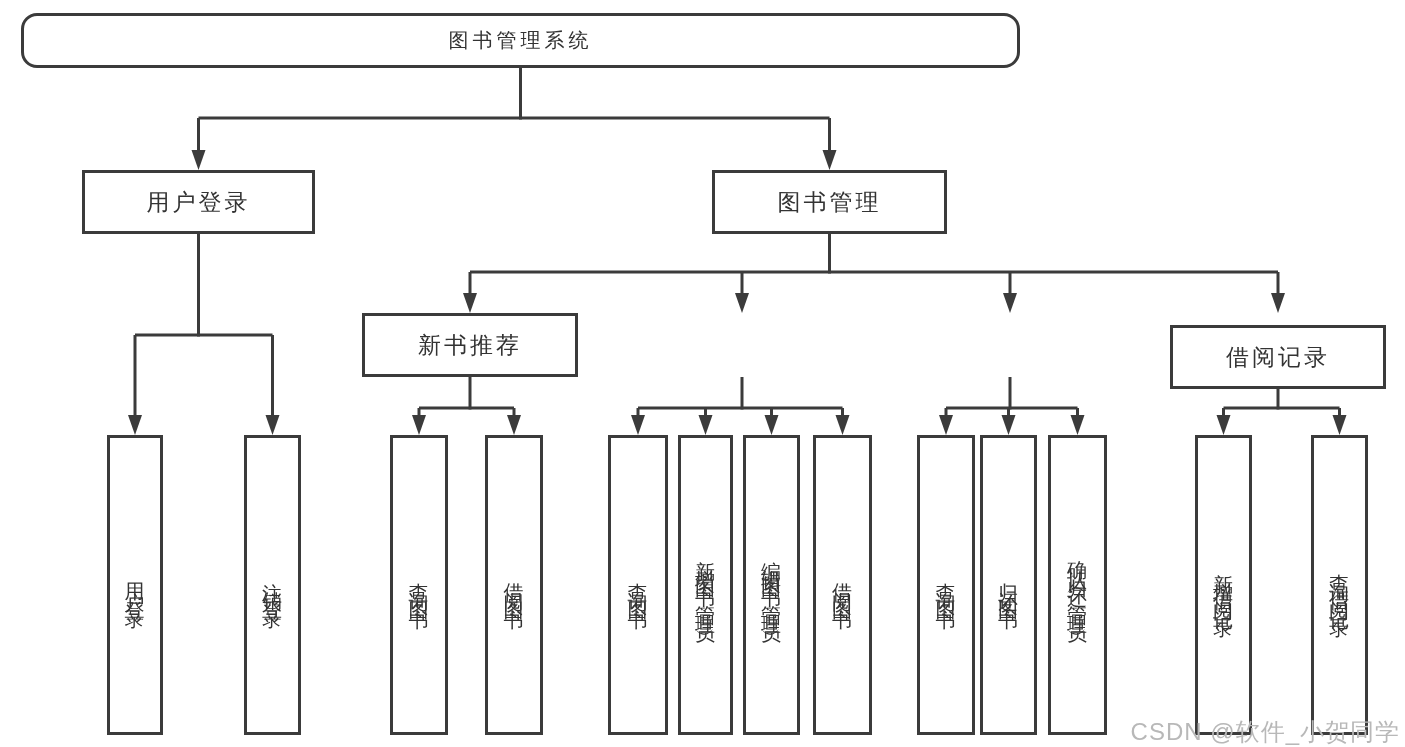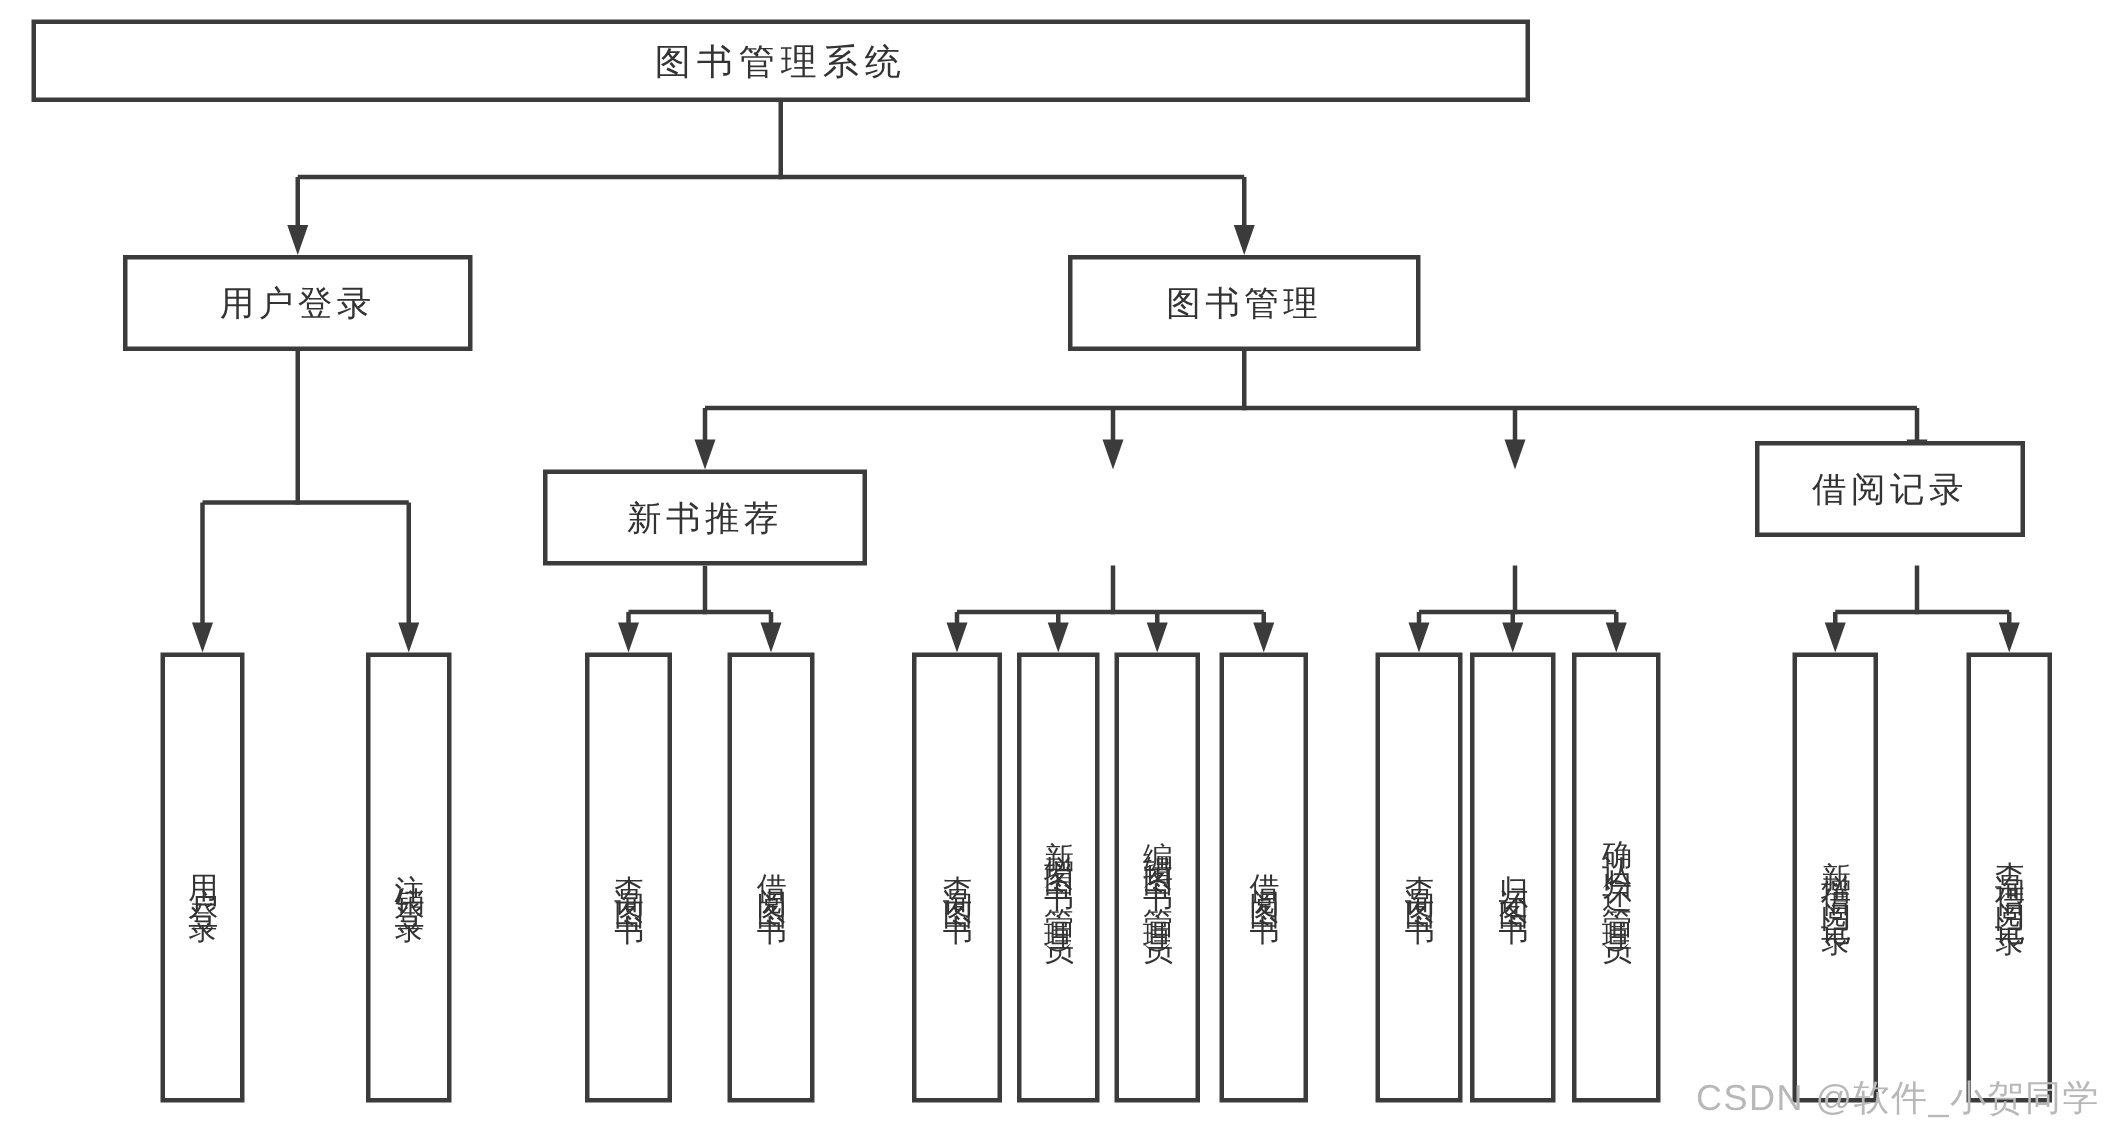--- a/index.html
+++ b/index.html
@@ -7,21 +7,21 @@
     position:relative;width:1405px;height:747px;background:#ffffff;overflow:hidden;
     font-family:"Liberation Sans","DejaVu Sans",sans-serif;color:#333333;
   }
   .connectors{position:absolute;left:0;top:0;z-index:1;}
   .node,.leaf{
     position:absolute;box-sizing:border-box;background:#ffffff;
     border:3px solid #3b3b3b;z-index:2;
     display:flex;align-items:center;justify-content:center;
   }
   .node{font-size:23px;letter-spacing:3px;white-space:nowrap;}
-  .node.title{font-size:24px;letter-spacing:4px;}
+  .node.title{font-size:20px;letter-spacing:4px;border-radius:16px;}
   .leaf{font-size:20px;}
   .leaf .vtext{
     writing-mode:vertical-lr;text-orientation:mixed;letter-spacing:9px;
     line-height:1;white-space:nowrap;
   }
   .watermark{
     position:absolute;right:5px;top:716px;z-index:5;
     font-size:24px;letter-spacing:1px;color:#b8b8b8;white-space:nowrap;
   }
   svg line{stroke:#3b3b3b;stroke-width:3;}
@@ -93,21 +93,21 @@
     <line x1="1339.5" y1="408" x2="1339.5" y2="419"></line>
     <polygon points="1332.5,415 1346.5,415 1339.5,435"></polygon>
   </svg>
 
   <div class="node title" style="left:21px;top:13px;width:999px;height:55px">图书管理系统</div>
 
   <div class="node" style="left:82px;top:170px;width:233px;height:64px">用户登录</div>
   <div class="node" style="left:362px;top:313px;width:216px;height:64px">新书推荐</div>
 
   <div class="node" style="left:712px;top:170px;width:235px;height:64px">图书管理</div>
-  <div class="node" style="left:1170px;top:294px;width:180px;height:64px">借阅记录</div>
+  <div class="node" style="left:1170px;top:325px;width:216px;height:64px">借阅记录</div>
 
   <div class="leaf" style="left:107px;top:435px;width:56px;height:300px">
     <span class="vtext">用户登录</span>
     </div>
   <div class="leaf" style="left:244px;top:435px;width:57px;height:300px">
     <span class="vtext">注销登录</span>
     </div>
 
   <div class="leaf" style="left:390px;top:435px;width:58px;height:300px">
     <span class="vtext">查询图书</span>

